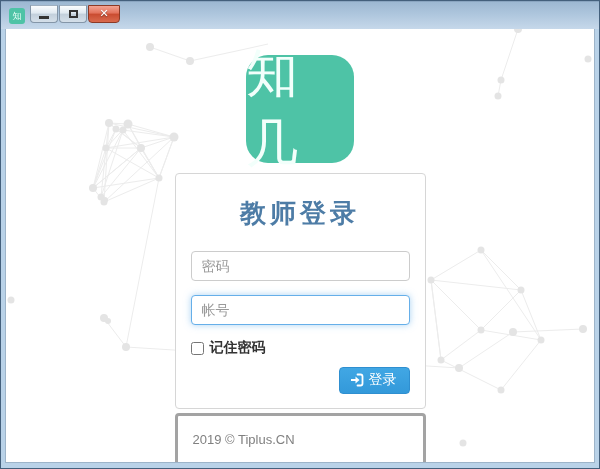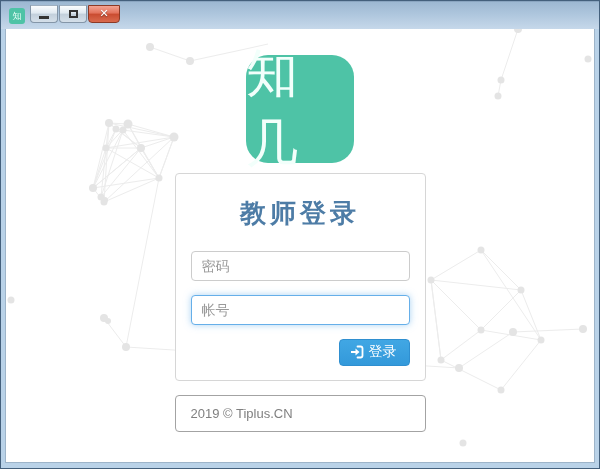--- a/index.html
+++ b/index.html
@@ -105,24 +105,24 @@
     background:linear-gradient(#41a7e4,#3399da);
     color:#fff; font-size:14px;
     padding:4px 12px 5px 10px; height:27px;
     display:flex; align-items:center; gap:5px;
     cursor:pointer;
     font-family:"Liberation Sans","DejaVu Sans",sans-serif;
   }
 
   .footer-box{
     position:relative; z-index:1;
-    width:251px; margin:14px auto 0 auto;
+    width:251px; margin:4px auto 0 auto;
     background:#fff;
-    border:1px solid #a3a3a3; border-radius:4px;
-    padding:10px 15px;
+    border:3px solid #a3a3a3; border-radius:4px;
+    padding:16px 15px;
     font-size:13px; color:#808080;
   }
 </style>
 </head>
 <body>
 
 <div class="window">
   <div class="titlebar">
     <div class="app-icon">知几</div>
     <div class="win-controls">
@@ -196,20 +196,24 @@
       <span>知几</span>
     </div>
 
     <div class="card">
       <h1>教师登录</h1>
 
       <input class="field" type="text" placeholder="密码" style="">
 
       <input class="field focused" type="text" placeholder="帐号" style="">
 
+      <div class="remember-row">
+        <input type="checkbox" id="remember" style="">
+        <label for="remember">记住密码</label>
+      </div>
 
       <div class="btn-row">
         <button class="login-btn">
           <svg width="14" height="14" viewBox="0 0 14 14">
             <path d="M7.5 1.5 h3 a2 2 0 0 1 2 2 v7 a2 2 0 0 1 -2 2 h-3" fill="none" stroke="#ffffff" stroke-width="1.8" stroke-linecap="round"></path>
             <rect x="1" y="6" width="6" height="2" fill="#ffffff"></rect>
             <polygon points="5.5,3.5 9.5,7 5.5,10.5" fill="#ffffff"></polygon>
           </svg>
           <span>登录</span>
         </button>

